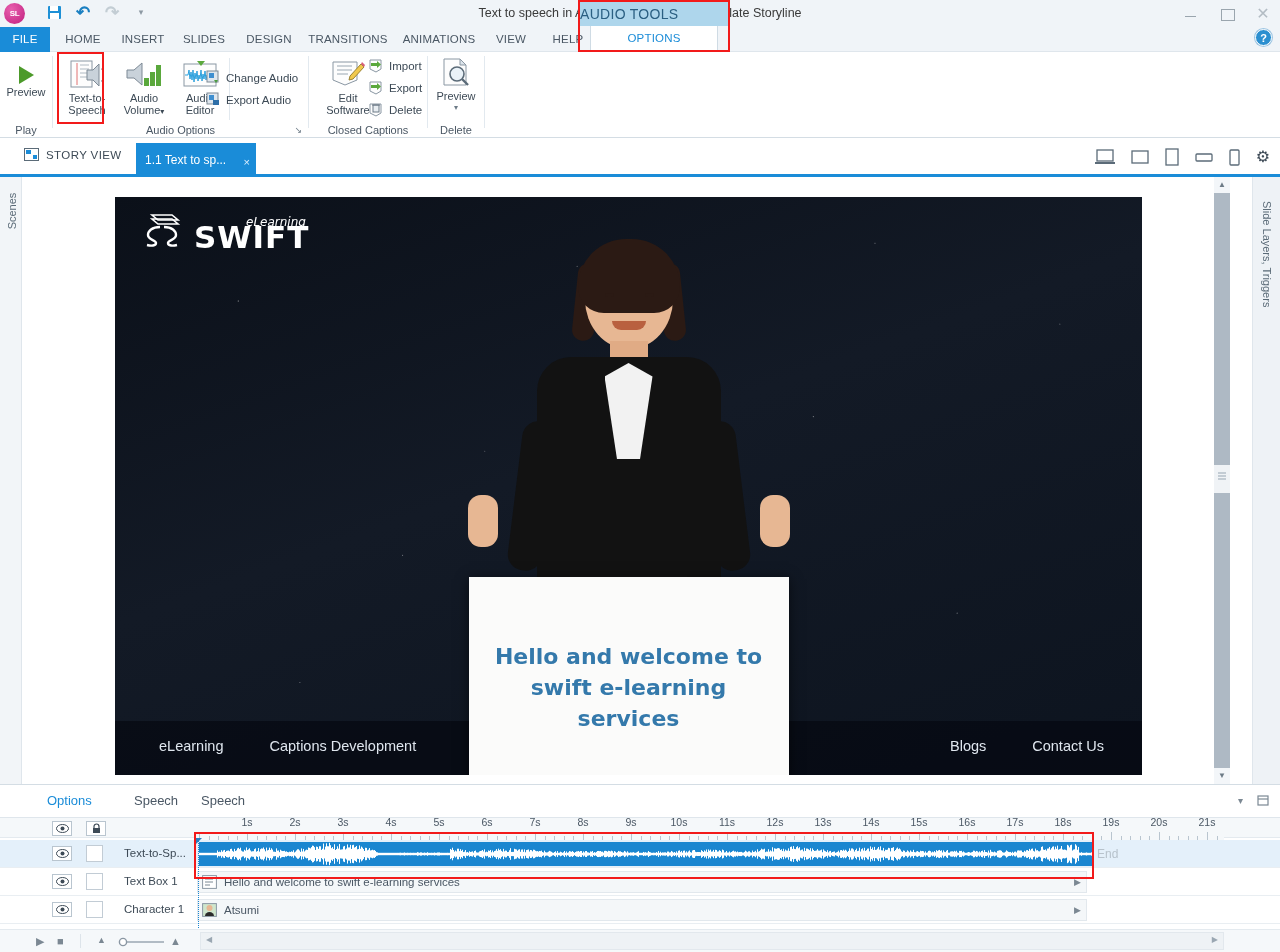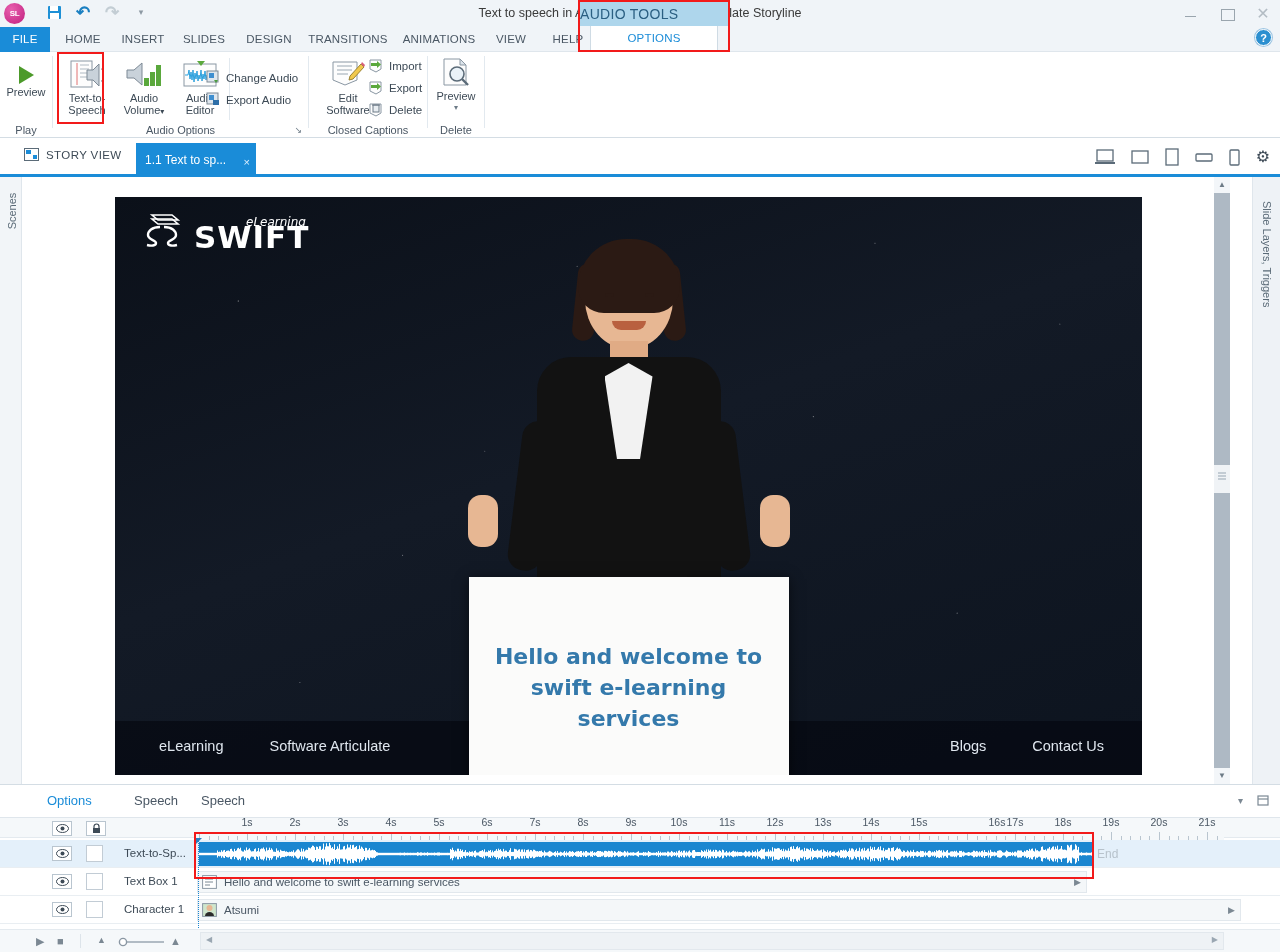--- a/index.html
+++ b/index.html
@@ -452,21 +452,21 @@
         <div class="hand-r"></div>
       </div>
 
       <div class="board">
         <div class="board-txt">Hello and welcome to swift e-learning services</div>
       </div>
 
       <div class="navbar">
         <div class="nav-l">
           <span class="navlink">eLearning</span>
-          <span class="navlink">Software Articulate</span>
+          <span class="navlink">Captions Development</span>
         </div>
         <div class="nav-r">
           <span class="navlink">Blogs</span>
           <span class="navlink">Contact Us</span>
         </div>
 
       </div>
     </div>
 
     <div class="vscroll">
@@ -624,21 +624,21 @@
         <div class="tlabel" style="left: 291px;">6s</div>
         <div class="tlabel" style="left: 339px;">7s</div>
         <div class="tlabel" style="left: 387px;">8s</div>
         <div class="tlabel" style="left: 435px;">9s</div>
         <div class="tlabel" style="left: 483px;">10s</div>
         <div class="tlabel" style="left: 531px; text-align: center;">11s</div>
         <div class="tlabel" style="left: 579px;">12s</div>
         <div class="tlabel" style="left: 627px;">13s</div>
         <div class="tlabel" style="left: 675px;">14s</div>
         <div class="tlabel" style="left: 723px;">15s</div>
-        <div class="tlabel" style="left: 801px;">16s</div>
+        <div class="tlabel" style="left: 771px;">16s</div>
         <div class="tlabel" style="left: 819px;">17s</div>
         <div class="tlabel" style="left: 867px;">18s</div>
         <div class="tlabel" style="left: 915px;">19s</div>
         <div class="tlabel" style="left: 963px;">20s</div>
         <div class="tlabel" style="left: 1011px;">21s</div>
       </div>
 
     <div class="trow sel" style="top:55px">
       <div class="eyebox">
         <svg width="13" height="9" viewBox="0 0 13 9">
@@ -1570,21 +1570,21 @@
 
     <div class="trow" style="top:111px">
       <div class="eyebox">
         <svg width="13" height="9" viewBox="0 0 13 9">
             <ellipse cx="6.5" cy="4.5" rx="6" ry="4" fill="none" stroke="#3d4a56"></ellipse>
             <circle cx="6.5" cy="4.5" r="2" fill="#3d4a56"></circle>
           </svg>
       </div>
       <div class="lockbox"></div>
       <div class="tname">Character 1</div>
-      <div class="objbar" style="width:1044px">
+      <div class="objbar" style="width:890px">
         <svg width="15" height="14" viewBox="0 0 15 14">
           <rect x="0.6" y="0.6" width="13.8" height="12.8" fill="#cfe6cd" stroke="#8a97a3"></rect>
           <circle cx="7.5" cy="5" r="3" fill="#e7b793"></circle>
           <path d="M3 13 a4.5 4 0 0 1 9 0z" fill="#2b2b2b"></path>
         </svg>
         <span class="oname">Atsumi</span>
         <span class="arr">▶</span>
       </div>
     </div>
 

